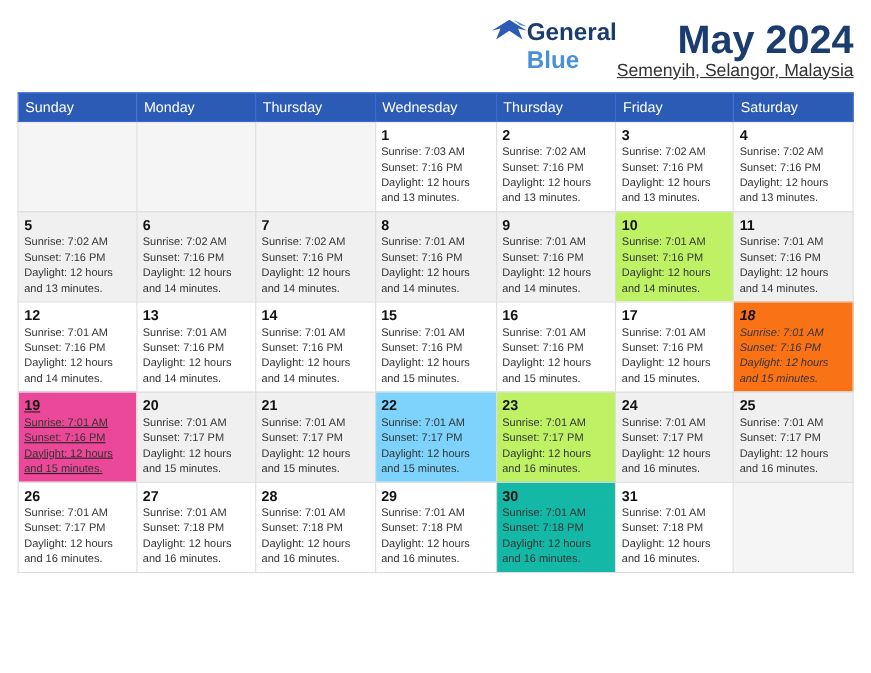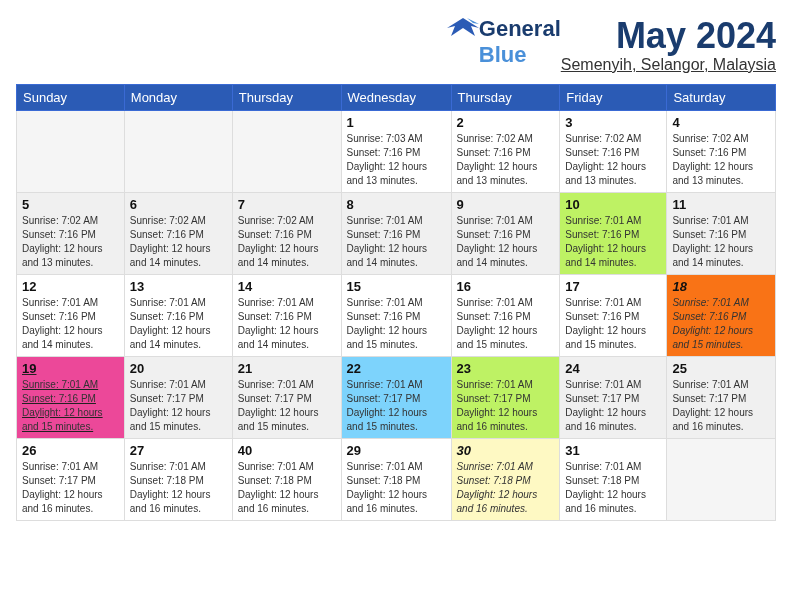--- a/index.html
+++ b/index.html
@@ -232,28 +232,28 @@
       <tr>
         <td style="background: rgb(255, 255, 255);">
           <span class="day-num">26</span>
           <div class="day-info">Sunrise: 7:01 AM<br>Sunset: 7:17 PM<br>Daylight: 12 hours and 16 minutes.</div>
         </td>
         <td style="background: rgb(255, 255, 255);">
           <span class="day-num">27</span>
           <div class="day-info">Sunrise: 7:01 AM<br>Sunset: 7:18 PM<br>Daylight: 12 hours and 16 minutes.</div>
         </td>
         <td style="background: rgb(255, 255, 255);">
-          <span class="day-num">40</span>
+          <span class="day-num">28</span>
           <div class="day-info">Sunrise: 7:01 AM<br>Sunset: 7:18 PM<br>Daylight: 12 hours and 16 minutes.</div>
         </td>
         <td style="background: rgb(255, 255, 255);">
           <span class="day-num">29</span>
           <div class="day-info">Sunrise: 7:01 AM<br>Sunset: 7:18 PM<br>Daylight: 12 hours and 16 minutes.</div>
         </td>
-        <td style="background: #fef9c3; font-style: italic;">
+        <td style="background: #14b8a6;">
           <span class="day-num">30</span>
           <div class="day-info">Sunrise: 7:01 AM<br>Sunset: 7:18 PM<br>Daylight: 12 hours and 16 minutes.</div>
         </td>
         <td style="background: rgb(255, 255, 255);">
           <span class="day-num">31</span>
           <div class="day-info">Sunrise: 7:01 AM<br>Sunset: 7:18 PM<br>Daylight: 12 hours and 16 minutes.</div>
         </td>
         <td class="empty" style="background: rgb(245, 245, 245);"></td>
       </tr>
     </tbody>

